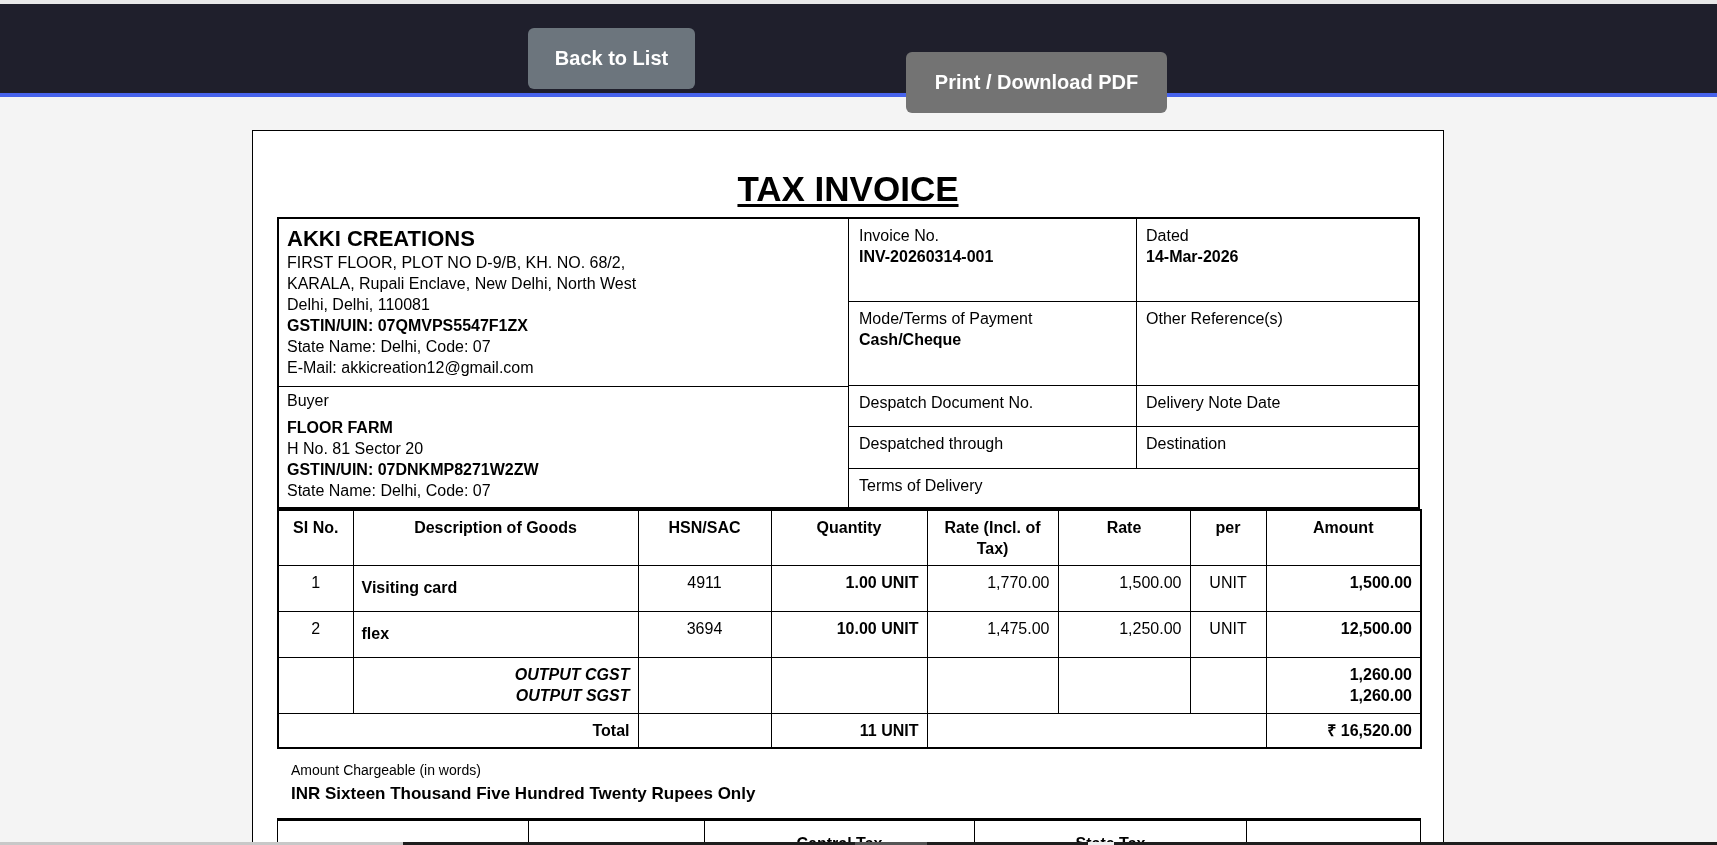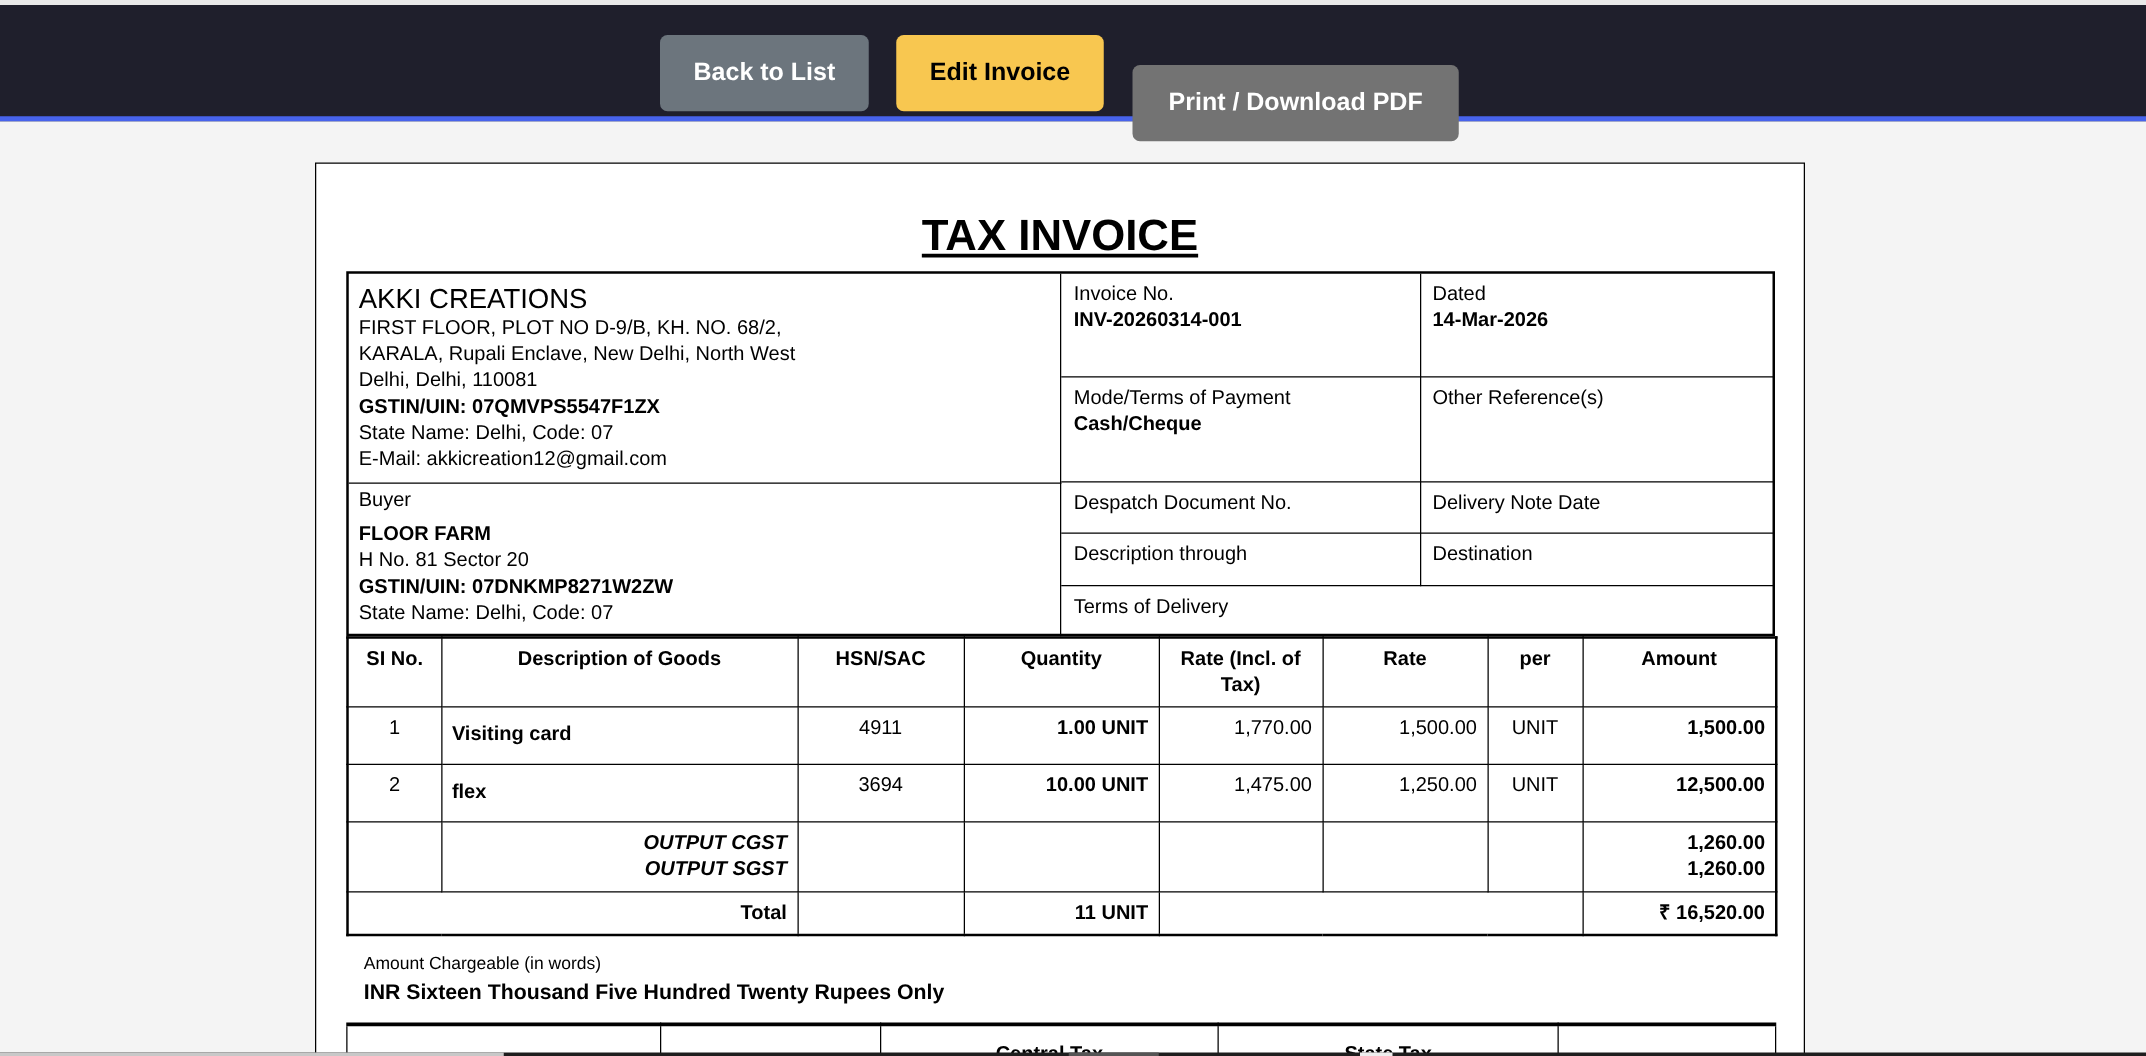--- a/index.html
+++ b/index.html
@@ -15,21 +15,21 @@
 
   .sheet { position: absolute; left: 252px; top: 130px; width: 1192px; height: 760px; background: #fff; border: 1.5px solid #000; }
   .title { position: absolute; left: 0; width: 100%; top: 38px; text-align: center; font-size: 35px; font-weight: bold; text-decoration: underline; text-underline-offset: 3px; }
   .cell { position: absolute; border: 1px solid #000; font-size: 16px; line-height: 21px; padding: 6px 8px; overflow: hidden; }
   .b { font-weight: bold; }
 
   
   .hdr { position: absolute; left: 24px; top: 86px; width: 1143px; height: 292px; border: 2px solid #000; }
 
   .seller { left: 0; top: 0; width: 570px; height: 168px; border: none; border-right: 1px solid #000; border-bottom: 1px solid #000; padding: 7px 8px; }
-  .seller .name { font-size: 22px; font-weight: normal; line-height: 26px; }
+  .seller .name { font-size: 22px; font-weight: bold; line-height: 26px; }
   .buyer { left: 0; top: 167px; width: 570px; height: 123px; border: none; border-right: 1px solid #000; padding: 4px 8px; }
   .buyer .lbl { line-height: 21px; margin-bottom: 6px; }
 
   .rcell { position: absolute; border: none; border-bottom: 1px solid #000; font-size: 16px; line-height: 21px; padding: 6px 10px; }
   .vsep { position: absolute; width: 1px; background: #000; }
 
   .items { position: absolute; left: 24px; top: 378px; width: 1143px; }
   .items table { border-collapse: collapse; width: 1143px; table-layout: fixed; font-size: 16px; }
   .items th, .items td { border: 1px solid #000; padding: 6px 8px; vertical-align: top; line-height: 21px; }
   .items th { font-weight: bold; text-align: center; }
@@ -51,21 +51,20 @@
   .bottombar .seg2 { position: absolute; left: 855px; top: 0; width: 72px; height: 3px; background: #555; }
   .bottombar .seg3 { position: absolute; left: 1088px; top: 0; width: 26px; height: 3px; background: #eee; }
 </style>
 </head>
 <body>
 
 <div class="topline"></div>
 
 <div class="toolbar">
   <button class="btn btn-back">Back to List</button>
-  <button class="btn btn-edit">Edit Invoice</button>
   <button class="btn btn-print">Print / Download PDF</button>
 </div>
 
 <div class="sheet">
   <div class="title">TAX INVOICE</div>
 
   <div class="hdr">
 
     <div class="cell seller">
       <div class="name">AKKI CREATIONS</div>
@@ -100,21 +99,21 @@
     <div class="rcell" style="left:857px; top:83px; width:284px; height:84px;">
       <div>Other Reference(s)</div>
     </div>
     <div class="rcell" style="left:570px; top:167px; width:287px; height:41px;">
       <div>Despatch Document No.</div>
     </div>
     <div class="rcell" style="left:857px; top:167px; width:284px; height:41px;">
       <div>Delivery Note Date</div>
     </div>
     <div class="rcell" style="left:570px; top:208px; width:287px; height:42px;">
-      <div>Description through</div>
+      <div>Despatched through</div>
     </div>
     <div class="rcell" style="left:857px; top:208px; width:284px; height:42px;">
       <div>Destination</div>
     </div>
     <div class="rcell" style="left:570px; top:250px; width:571px; height:40px; border-bottom:none;">
       <div>Terms of Delivery</div>
     </div>
     <div class="vsep" style="left:857px; top:0; height:250px;"></div>
   </div>
 

